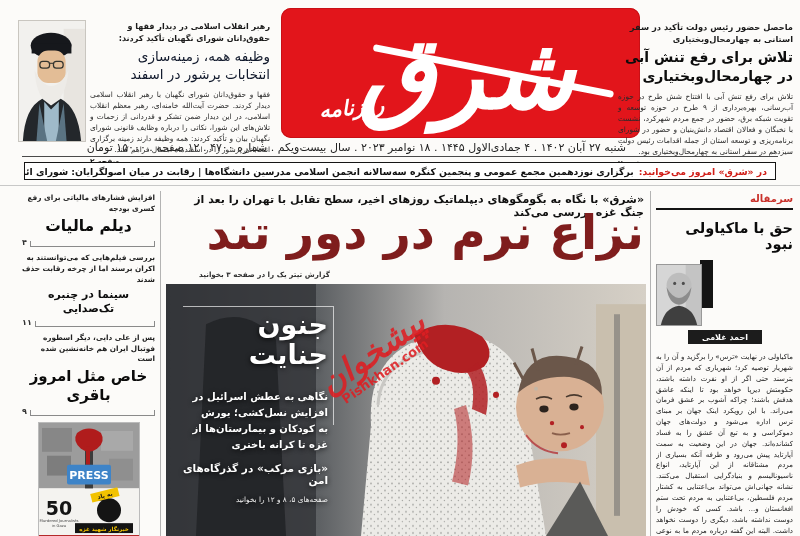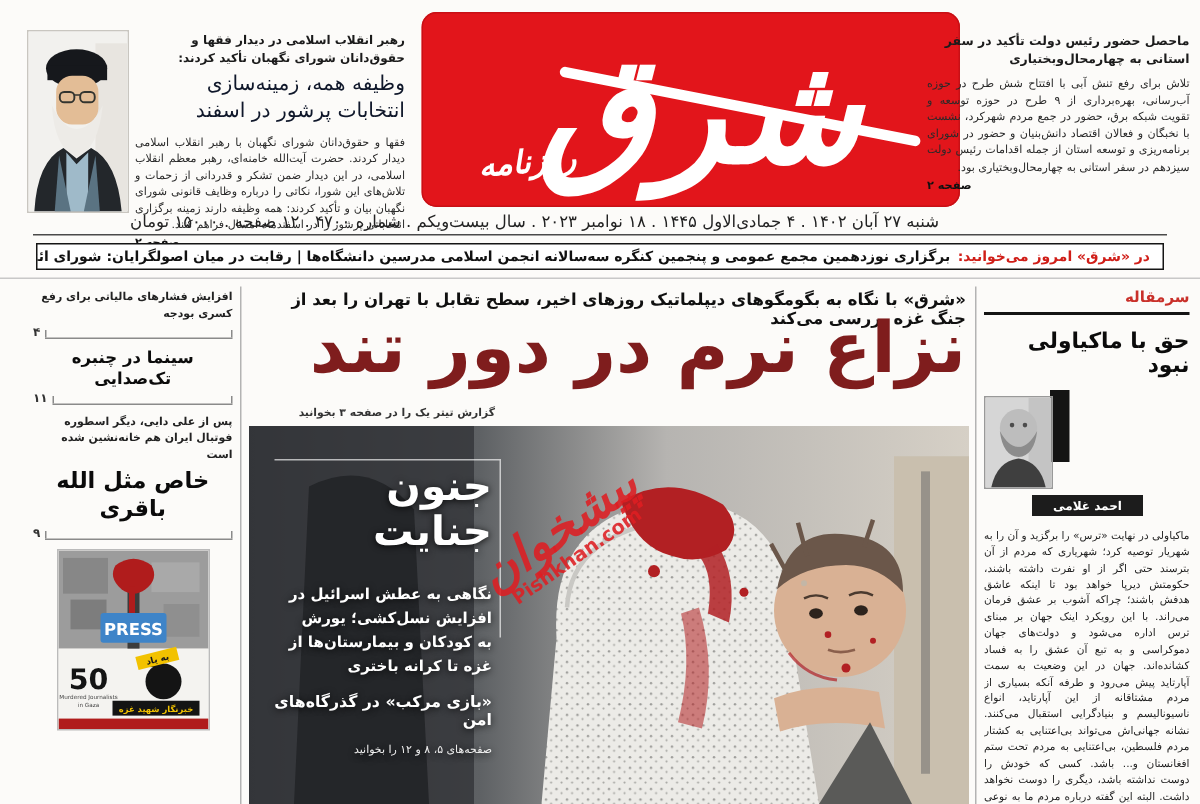--- a/index.html
+++ b/index.html
@@ -123,54 +123,57 @@
   <div class="abs logo-box">
     <svg viewBox="0 0 360 130">
       <path d="M330 86 L96 40" stroke="#fff" stroke-width="7" stroke-linecap="round" fill="none"></path>
       <text x="186" y="100" font-size="100" font-weight="bold" font-style="italic" fill="#ffffff" text-anchor="middle" font-family="DejaVu Sans, sans-serif">شرق</text>
     </svg>
     <div class="logo-sub">روزنامه</div>
   </div>
 
   <div class="abs tr-article">
     <div class="kicker-sm">ماحصل حضور رئیس دولت تأکید در سفر استانی به چهارمحال‌وبختیاری</div>
+    <div class="hl">تلاش برای رفع تنش آبی در چهارمحال‌وبختیاری</div>
     <div class="body-sm">تلاش برای رفع تنش آبی با افتتاح شش طرح در حوزه آب‌رسانی، بهره‌برداری از ۹ طرح در حوزه توسعه و تقویت شبکه برق، حضور در جمع مردم شهرکرد، نشست با نخبگان و فعالان اقتصاد دانش‌بنیان و حضور در شورای برنامه‌ریزی و توسعه استان از جمله اقدامات رئیس دولت سیزدهم در سفر استانی به چهارمحال‌وبختیاری بود.</div>
     <div class="pageref">صفحه ۲</div>
   </div>
 
   <div class="abs dateline">شنبه ۲۷ آبان ۱۴۰۲ . ۴ جمادی‌الاول ۱۴۴۵ . ۱۸ نوامبر ۲۰۲۳ . سال بیست‌ویکم . شماره ۴۷۰۰ . ۱۲ صفحه . ۱۵۰۰۰ تومان</div>
   <div class="abs rule-dark"></div>
 
   <div class="abs today-bar">
     <span class="lbl">در «شرق» امروز می‌خوانید:</span>
     <span class="txt">برگزاری نوزدهمین مجمع عمومی و پنجمین کنگره سه‌سالانه انجمن اسلامی مدرسین دانشگاه‌ها | رقابت در میان اصولگرایان: شورای ائتلاف اصولگرایان دو تکه شد | روان گره‌ریزی در هنر شهر</span>
   </div>
   <div class="abs rule-light"></div>
 
   <div class="abs vline" style="left:160px;"></div>
   <div class="abs vline" style="left:650px;"></div>
 
   <div class="abs col-left">
     <div>
       <div class="kick">افزایش فشارهای مالیاتی برای رفع کسری بودجه</div>
+      <div class="ihl hl-a">دیلم مالیات</div>
       <div class="pl">
         <span class="num">۴</span>
         <span class="ln"></span>
       </div>
     </div>
     <div>
+      <div class="kick">بررسی فیلم‌هایی که می‌توانستند به اکران برسند اما از چرخه رقابت حذف شدند</div>
       <div class="ihl hl-b">سینما در چنبره تک‌صدایی</div>
       <div class="pl">
         <span class="num">۱۱</span>
         <span class="ln"></span>
       </div>
     </div>
     <div>
       <div class="kick">پس از علی دایی، دیگر اسطوره فوتبال ایران هم خانه‌نشین شده است</div>
-      <div class="ihl hl-c">خاص مثل الله باقری</div>
+      <div class="ihl hl-c">خاص مثل امروز باقری</div>
       <div class="pl">
         <span class="num">۹</span>
         <span class="ln"></span>
       </div>
     </div>
 
     <div class="poster">
       <svg viewBox="0 0 100 120" preserveAspectRatio="none">
         <rect width="100" height="66" fill="#9c9c9c"></rect>
         <rect x="3" y="5" width="30" height="24" fill="#878787"></rect>

